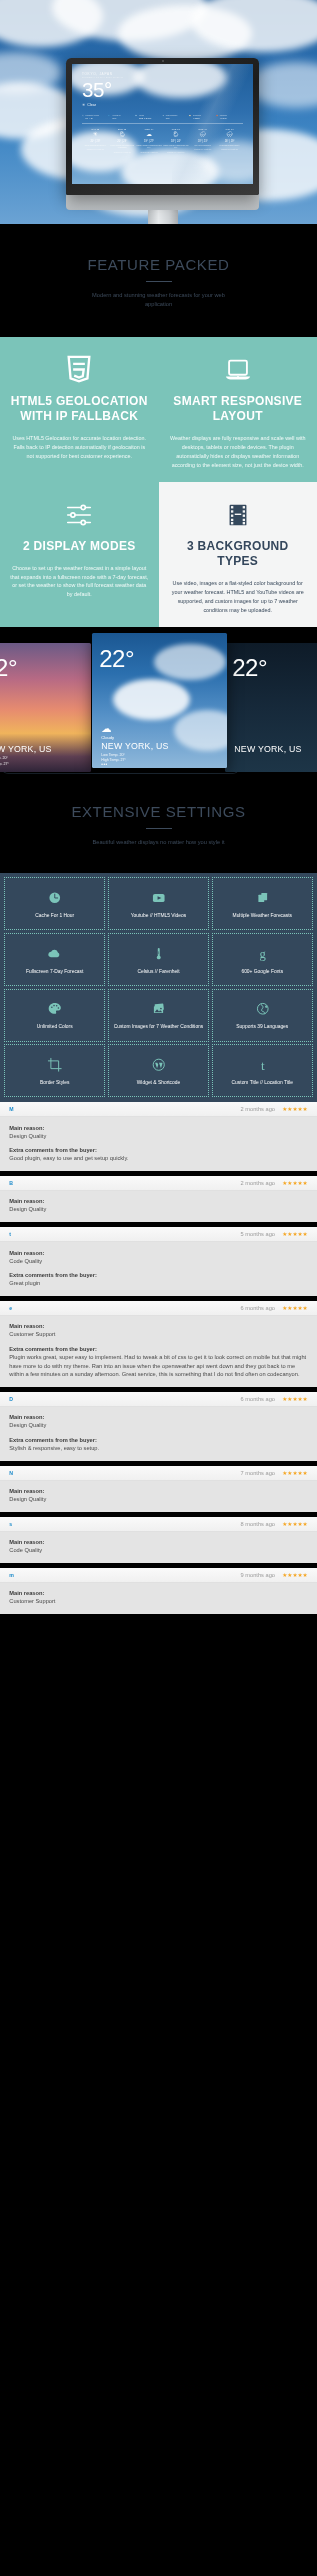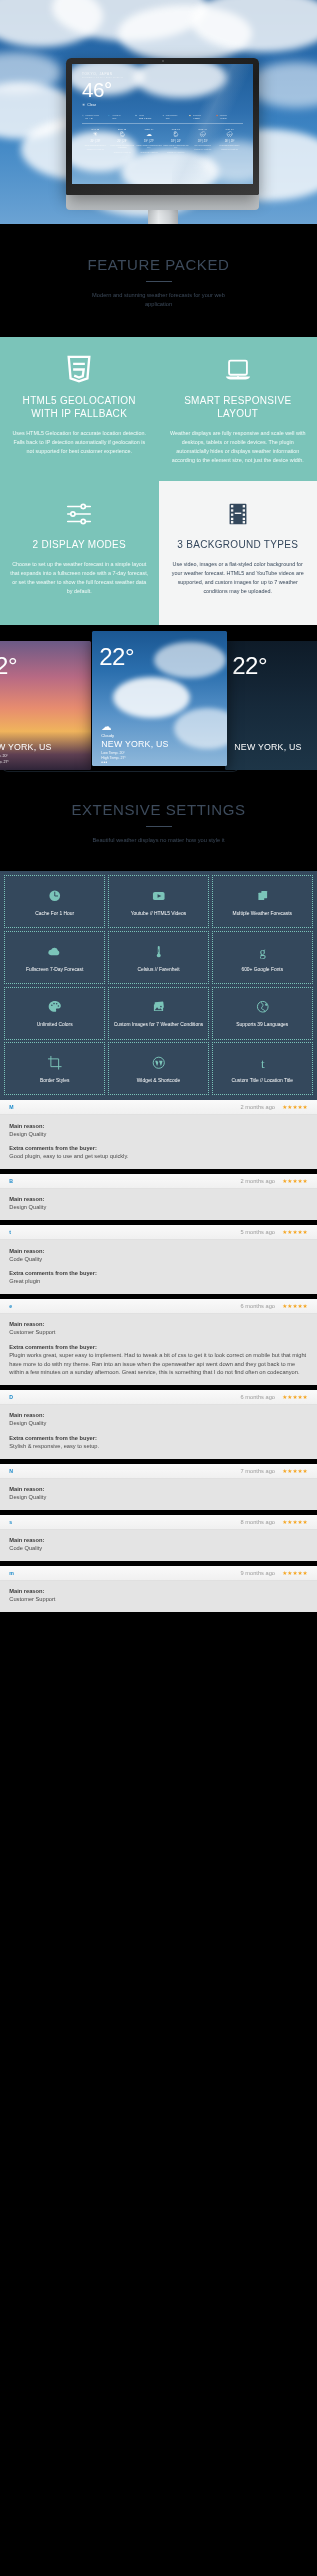--- a/index.html
+++ b/index.html
@@ -105,21 +105,21 @@
   .feat-cell {
     padding: 13.4px 9.3px 12.4px;
     text-align: center;
     min-height: 144px;
     display: flex; flex-direction: column; align-items: center;
   }
   .feat-cell.teal { background: #7bc4b9; }
   .feat-cell.light { background: #f4f5f5; }
   .feat-icon { height: 39px; display: flex; align-items: center; justify-content: center; }
   .feat-title {
-    font-size: 10px; font-weight: 400; letter-spacing: 0.3px;
+    font-size: 12px; font-weight: 700; letter-spacing: 0.3px;
     text-transform: uppercase; line-height: 1.3; margin-top: 4.1px;
   }
   .feat-cell.teal .feat-title { color: #ffffff; }
   .feat-cell.light .feat-title { color: #34475c; }
   .feat-desc { font-size: 5.4px; line-height: 1.65; margin-top: 9.3px; }
   .feat-cell.teal .feat-desc { color: #f3fbf9; }
   .feat-cell.light .feat-desc { color: #3a4a5c; }
 
   
   .showcase { position: relative; height: 147px; background: #000; overflow: hidden; }
@@ -208,21 +208,21 @@
           <div class="cloud soft" style="left:-5.2px;top:-5.2px;width:77px;height:36px;"></div>
           <div class="cloud soft" style="left:62px;top:-7.2px;width:93px;height:41px;"></div>
           <div class="cloud soft" style="left:-10.3px;top:67px;width:77px;height:41px;"></div>
           <div class="cloud soft" style="left:49px;top:85px;width:98px;height:46px;"></div>
           <div class="cloud dim" style="left:129px;top:77px;width:72px;height:41px;"></div>
           <div class="screen-glare"></div>
 
           <div class="wx">
             <div class="wx-loc">TOKYO, JAPAN</div>
             <div class="wx-sub">THURSDAY 11 MAY 2017 10:34AM</div>
-            <div class="wx-temp">46°</div>
+            <div class="wx-temp">35°</div>
             <div class="wx-cond">
               <span>☀</span>
               <span>Clear</span>
             </div>
             <div class="wx-stats" id="wx-stats">
                 <div class="wx-stat">
                   <span style="opacity:.8">🌡</span>
     <span><span class="lbl">TEMPERATURE</span>
     <span class="val">21° | 29°</span></span>
                 </div>

